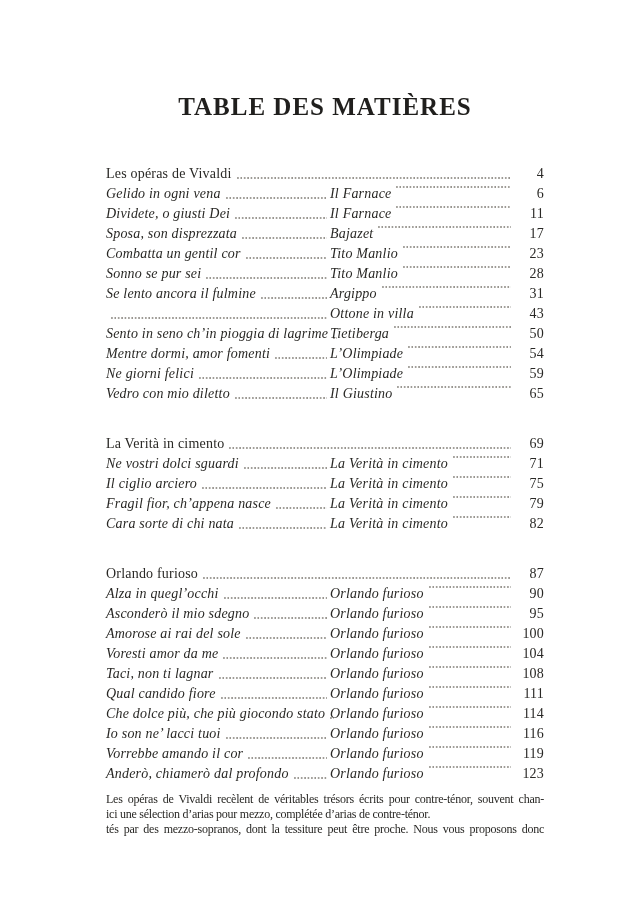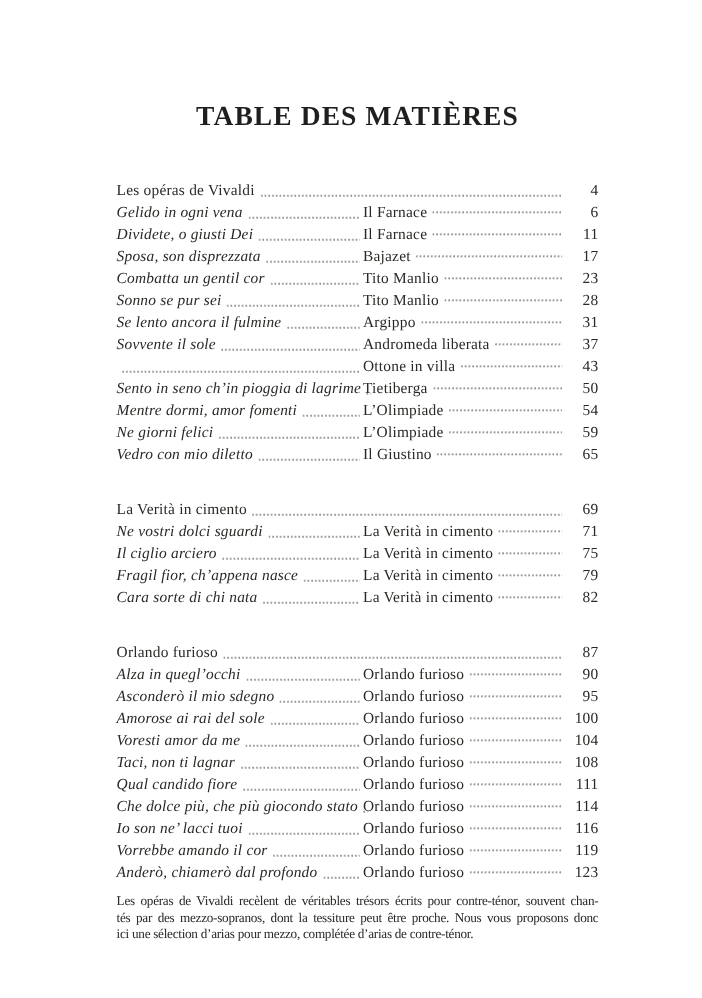--- a/index.html
+++ b/index.html
@@ -34,21 +34,21 @@
   .row{
     display:flex;align-items:flex-end;height:20px;
     font-size:14px;
   }
   .txt{
     line-height:16px;white-space:nowrap;letter-spacing:0.2px;
   }
   .aria{font-style:italic;}
   .colfull{flex:1;display:flex;align-items:flex-end;min-width:0;}
   .col1{width:224px;display:flex;align-items:flex-end;min-width:0;}
-  .col2{flex:1;display:flex;align-items:center;min-width:0;}
+  .col2{flex:1;display:flex;align-items:flex-start;min-width:0;font-style:italic;}
   .leader{
     flex:1 1 auto;min-width:4px;height:2px;
     margin:0 3px 3px 5px;
     background-image:radial-gradient(circle at 1px 1px, #96938d 0.7px, rgba(255,255,255,0) 1.05px);
     background-size:3.4px 2px;
     background-repeat:repeat-x;
   }
   .page-num{
     width:30px;flex:0 0 30px;text-align:right;line-height:16px;
   }
@@ -140,31 +140,20 @@
               <span class="leader"></span>
             </span>
             <span class="col2">
               <span class="txt opera">Argippo</span>
               <span class="leader"></span>
             </span>
             <span class="txt page-num">31</span>
           </div>
           <div class="row">
             <span class="col1">
-              <span class="txt aria">Sovvente il sole</span>
-              <span class="leader"></span>
-            </span>
-            <span class="col2">
-              <span class="txt opera">Andromeda liberata</span>
-              <span class="leader"></span>
-            </span>
-            <span class="txt page-num">37</span>
-          </div>
-          <div class="row">
-            <span class="col1">
               <span class="leader"></span>
             </span>
             <span class="col2">
               <span class="txt opera">Ottone in villa</span>
               <span class="leader"></span>
             </span>
             <span class="txt page-num">43</span>
           </div>
           <div class="row">
             <span class="col1">
@@ -379,17 +368,17 @@
             <span class="col2">
               <span class="txt opera">Orlando furioso</span>
               <span class="leader"></span>
             </span>
             <span class="txt page-num">123</span>
           </div>
         </div>
       </div>
     <div class="footer">
         <div class="footer-line">Les opéras de Vivaldi recèlent de véritables trésors écrits pour contre-ténor, souvent chan-</div>
+        <div class="footer-line last">ici une sélection d’arias pour mezzo, complétée d’arias de contre-ténor.</div>
         <div class="footer-line">tés par des mezzo-sopranos, dont la tessiture peut être proche. Nous vous proposons donc</div>
-        <div class="footer-line last">ici une sélection d’arias pour mezzo, complétée d’arias de contre-ténor.</div>
       </div>
   </div>
 </div>
 
 </body></html>

